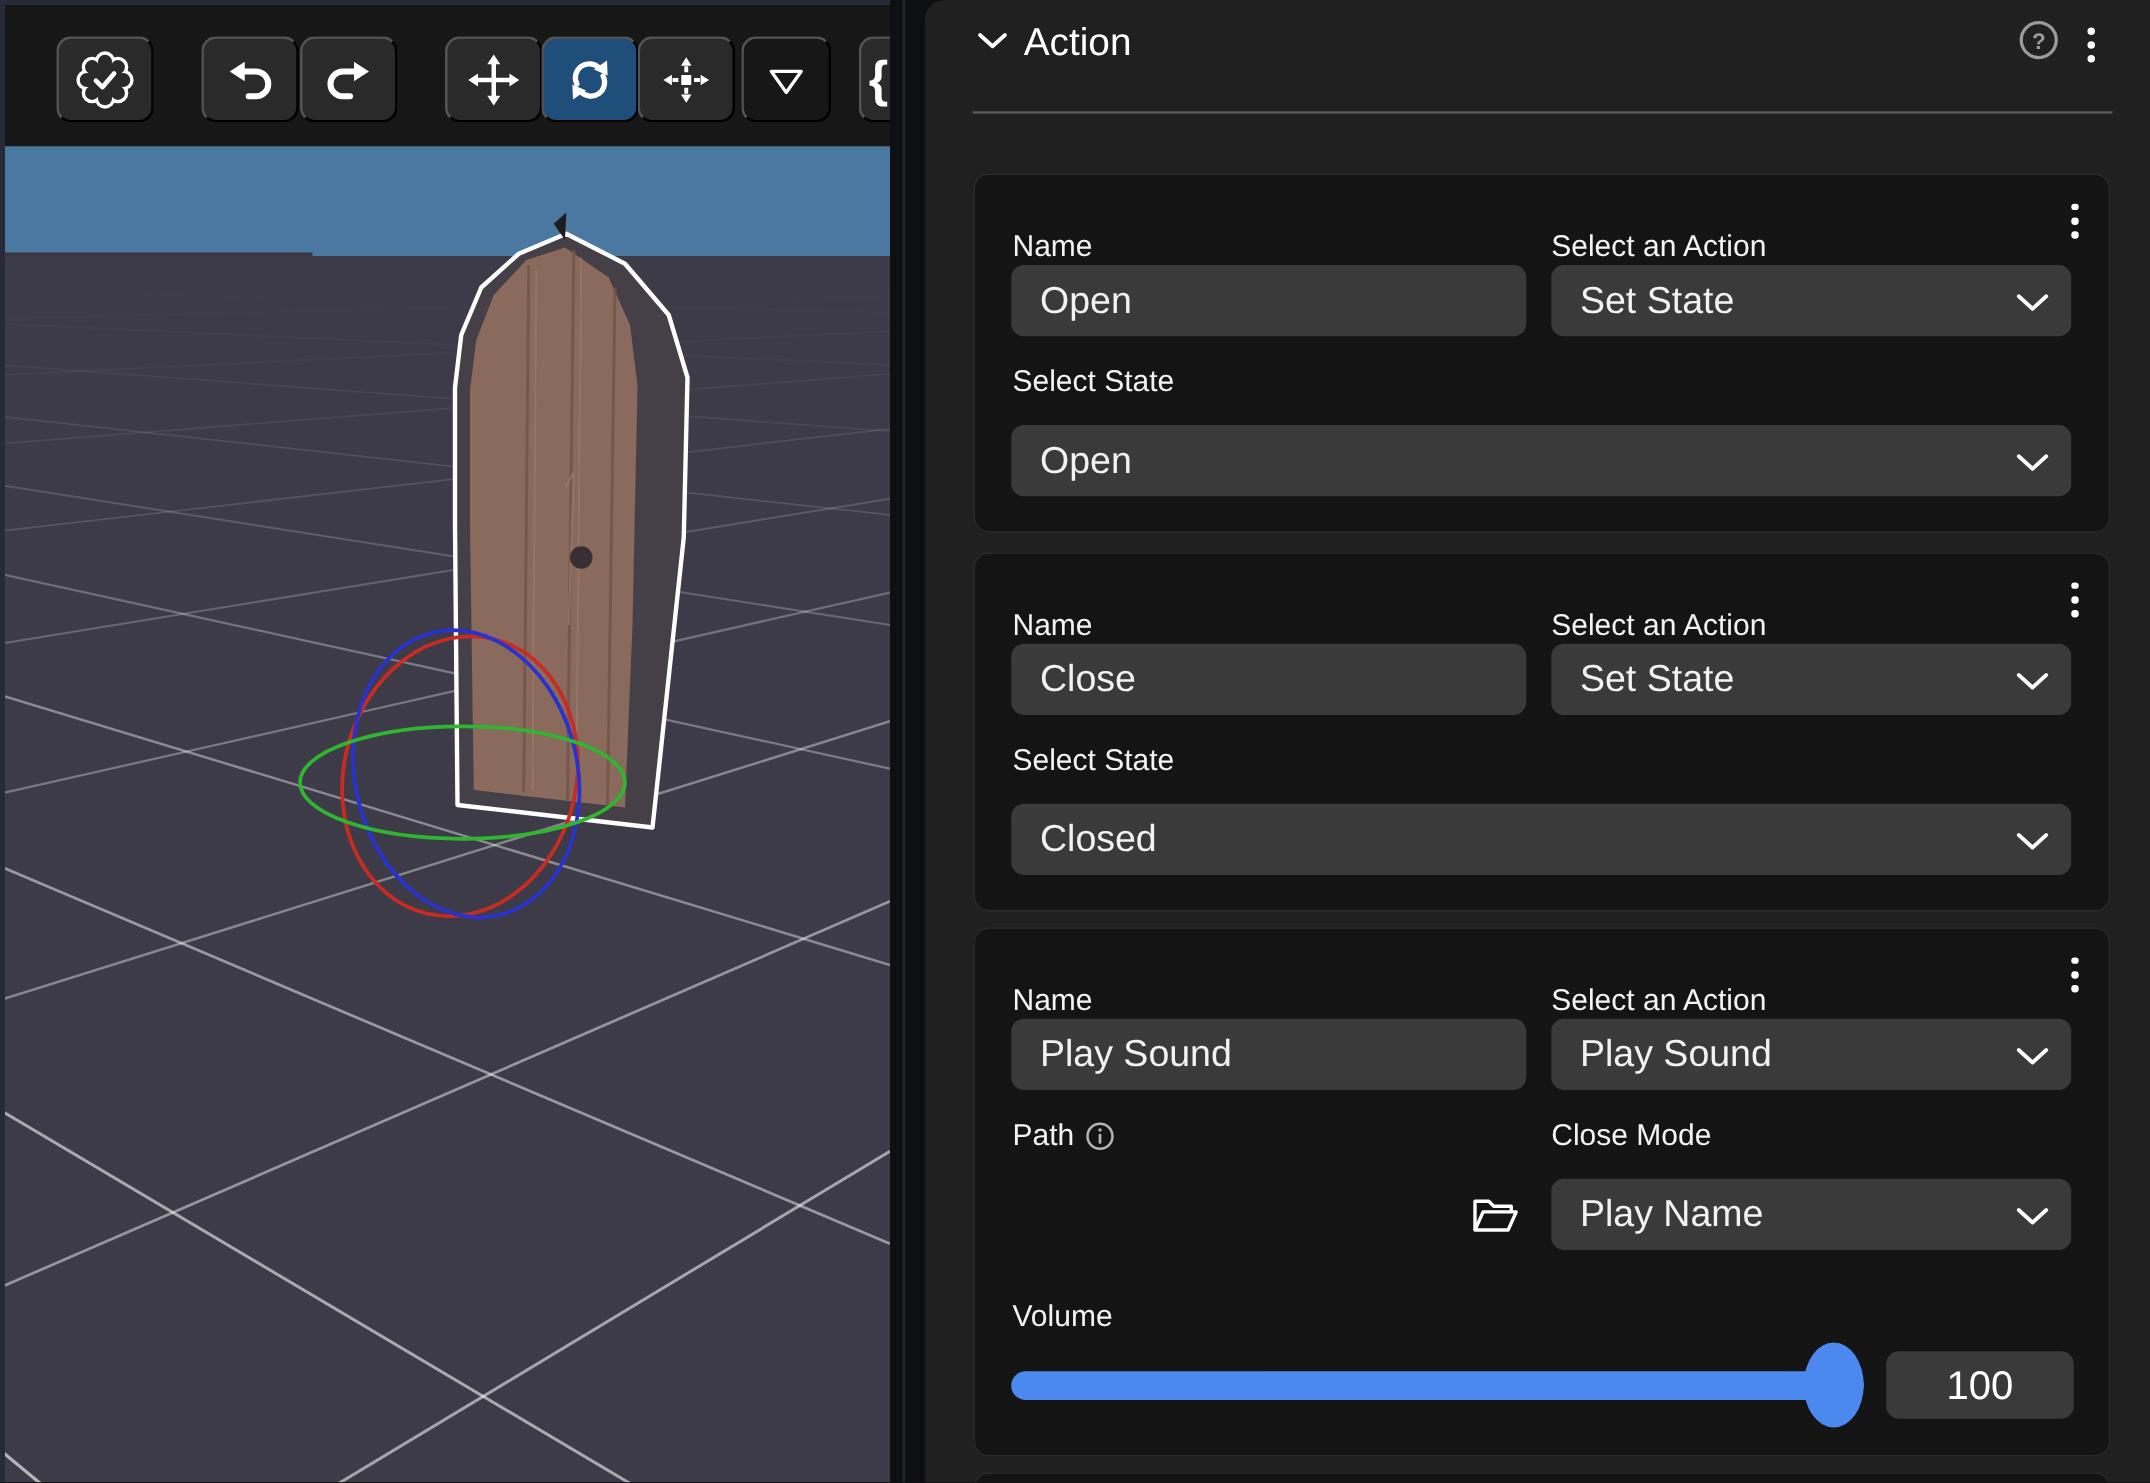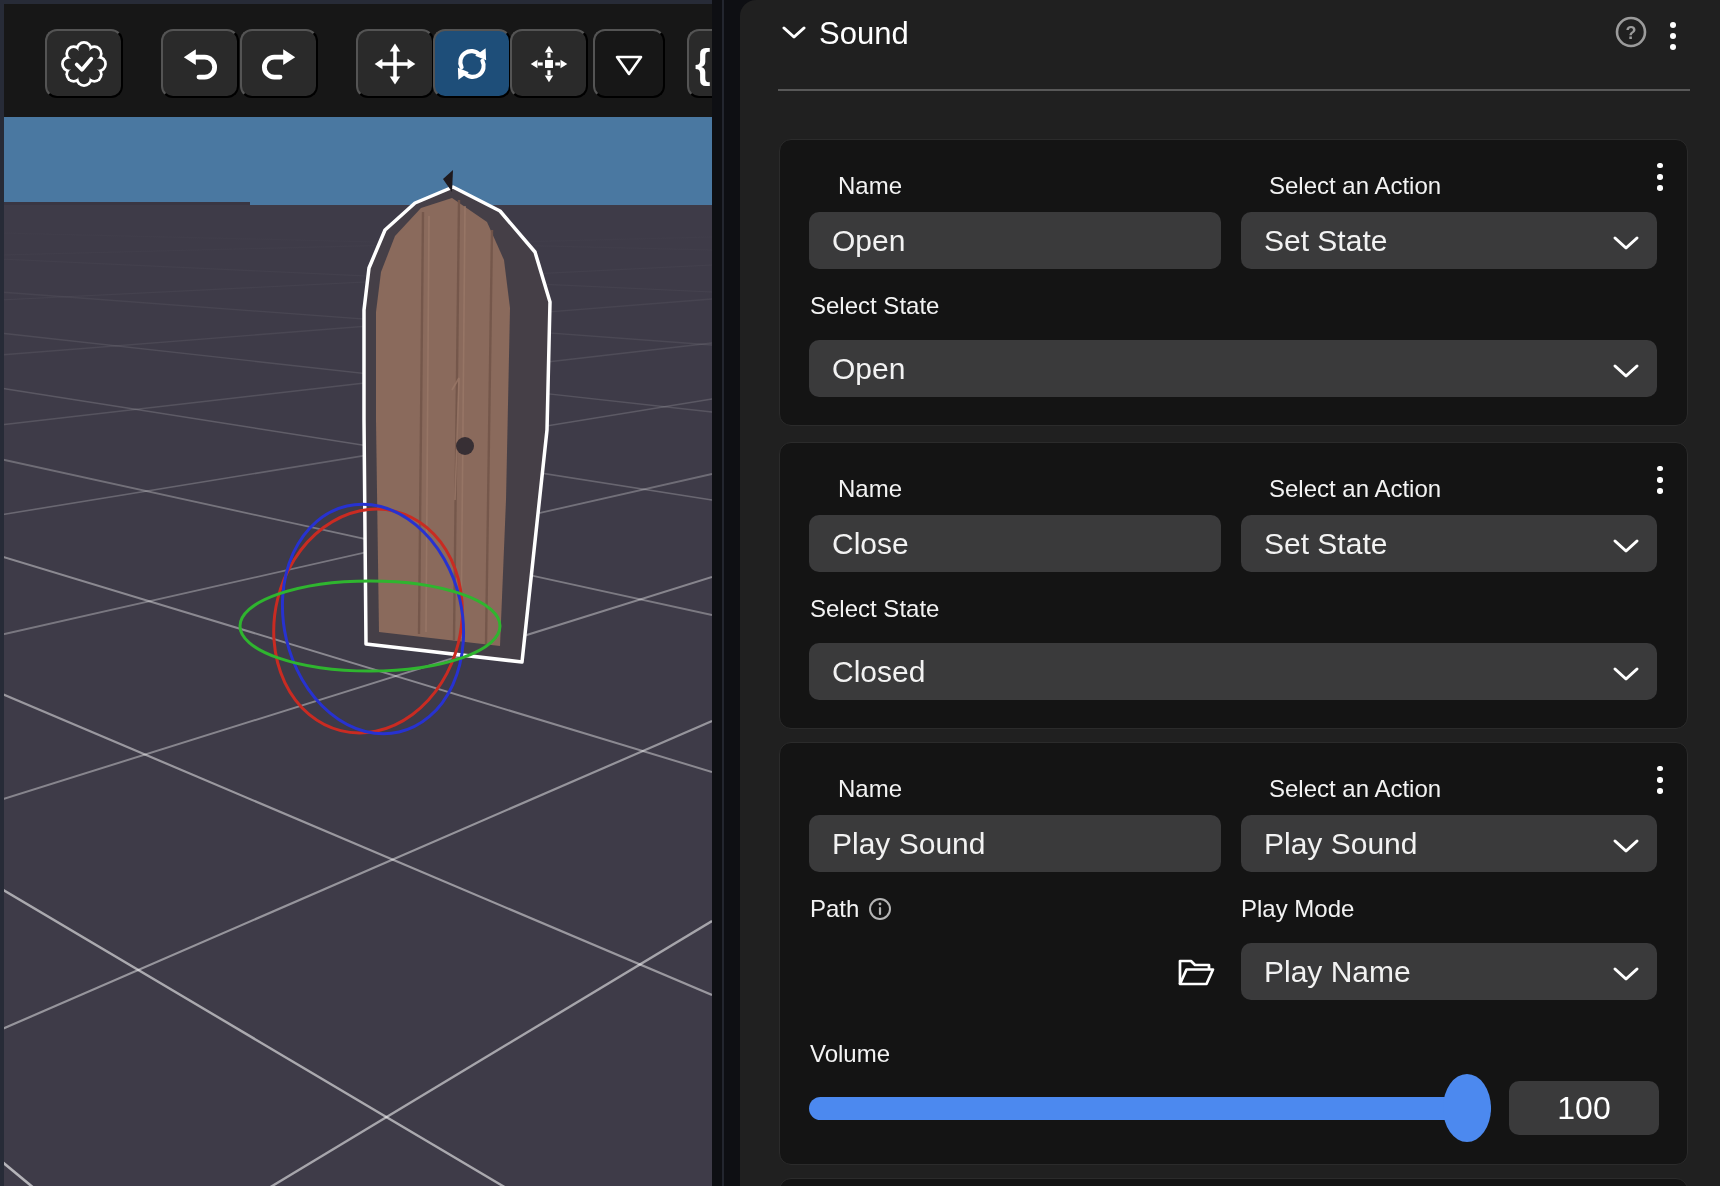--- a/index.html
+++ b/index.html
@@ -64,21 +64,21 @@
   #card-2 { top:742px; height:423px; }
   #card-3 { top:1178px; height:40px; }
   .card-kebab { position:absolute; right:24px; top:20px; }
   .card-kebab .dot { width:5.6px; height:5.6px; margin:2.8px 0; }
 
   .f-label {
     position:absolute; font-size:24px; color:#f3f3f3; line-height:28px;
     display:flex; align-items:center; gap:9px;
   }
   .lbl-l { left:30px; }  .lbl-r { left:461px; }
-  .row1 { top:32px;margin-left:28px; }    .row2 { top:152px; }  .row3 { top:297px; }
+  .row1 { top:44px; }    .row2 { top:152px; }  .row3 { top:297px; }
 
   .field {
     position:absolute; height:57px; background:#3a3a3b; border-radius:10px;
     display:flex; align-items:center; color:#f2f2f2; font-size:30px;
   }
   .field .val { padding-left:23px; white-space:nowrap; overflow:hidden; }
   .fld-row1 { top:72px; }  .fld-row2 { top:200px; }
   .fld-left { left:29px; width:412px; }
   .fld-right { left:461px; width:416px; }
   .fld-full { left:29px; width:848px; }
@@ -281,21 +281,21 @@
   <div id="gap-strip"></div>
   <div id="gap-line"></div>
 
   <div id="panel">
 
     <span class="hdr-chevron">
       <svg width="24" height="14" viewBox="0 0 24 14">
         <polyline points="2,2 12,11 22,2" fill="none" stroke="#ffffff" stroke-width="3" stroke-linecap="round" stroke-linejoin="round"></polyline>
       </svg>
     </span>
-    <div class="panel-title">Sound</div>
+    <div class="panel-title">Action</div>
 
     <button class="help-btn" style="background:none;border:none;">
       <svg width="34" height="34" viewBox="0 0 34 34">
         <circle cx="17" cy="17" r="14" fill="none" stroke="#9b9b9b" stroke-width="2.6"></circle>
         <text x="17" y="24" text-anchor="middle" font-size="18" font-weight="bold" fill="#9b9b9b" font-family="Liberation Sans, sans-serif">?</text>
       </svg>
     </button>
     <div class="kebab hdr-kebab">
       <span class="dot"></span>
       <span class="dot"></span>
@@ -368,21 +368,21 @@
       </div>
 
       <div class="f-label lbl-l row2">
         <span>Path</span>
         <svg width="24" height="24" viewBox="0 0 24 24">
           <circle cx="12" cy="12" r="10" fill="none" stroke="#b5b5b5" stroke-width="2"></circle>
           <line x1="12" y1="11" x2="12" y2="17" stroke="#b5b5b5" stroke-width="2.2" stroke-linecap="round"></line>
           <circle cx="12" cy="7" r="1.4" fill="#b5b5b5"></circle>
         </svg>
       </div>
-      <div class="f-label lbl-r row2">Play Mode</div>
+      <div class="f-label lbl-r row2">Close Mode</div>
       <button class="folder-btn">
         <svg width="42" height="38" viewBox="0 0 42 38">
           <path d="M6 31 V8 H17 L21 12 H35 V16.5" fill="none" stroke="#ffffff" stroke-width="2.7" stroke-linejoin="round"></path>
           <path d="M6 31 L12.5 16.5 H39 L32.5 31 Z" fill="none" stroke="#ffffff" stroke-width="2.7" stroke-linejoin="round"></path>
         </svg>
       </button>
       <div class="field fld-row2 fld-right">
         <span class="val">Play Name</span>
         <span class="dd-chevron"><svg width="28" height="16" viewBox="0 0 28 16">
           <polyline points="3,3 14,13 25,3" fill="none" stroke="#ffffff" stroke-width="3" stroke-linecap="round" stroke-linejoin="round"></polyline>

